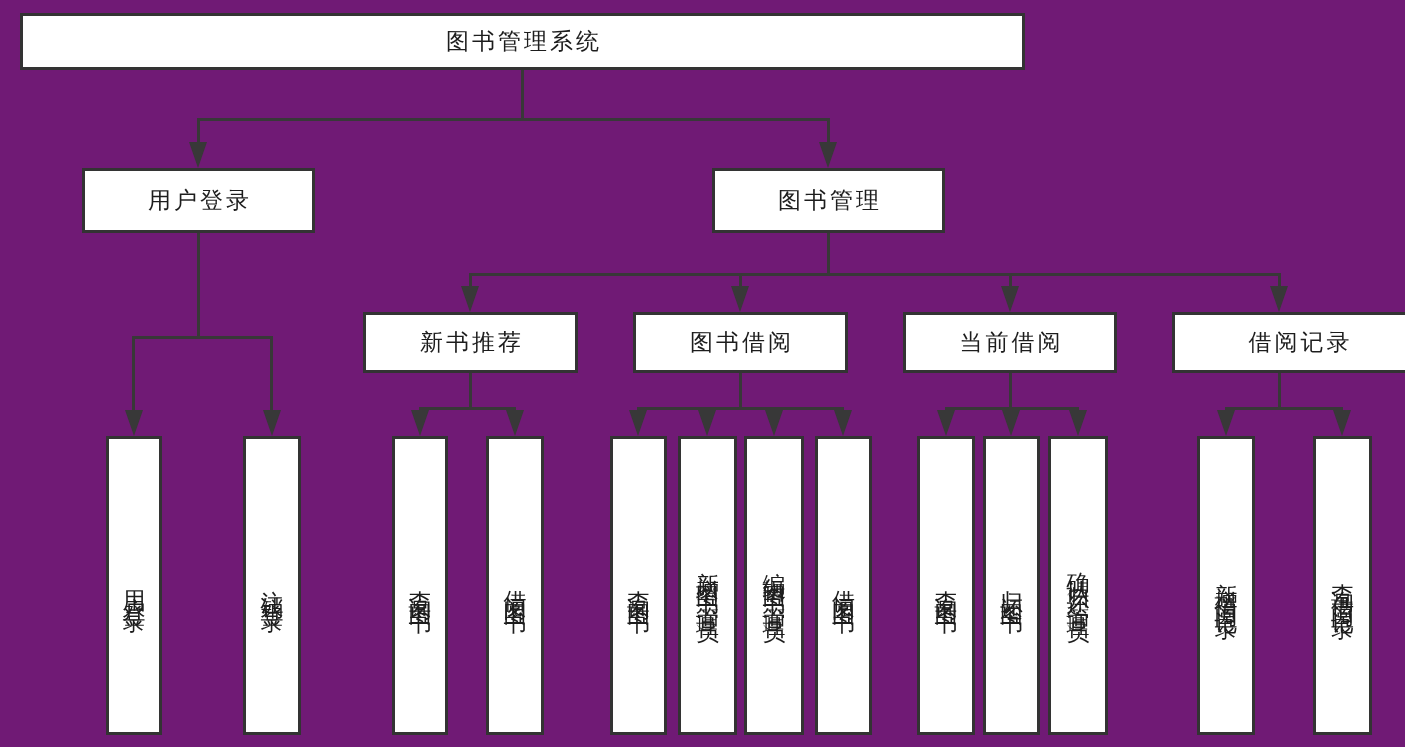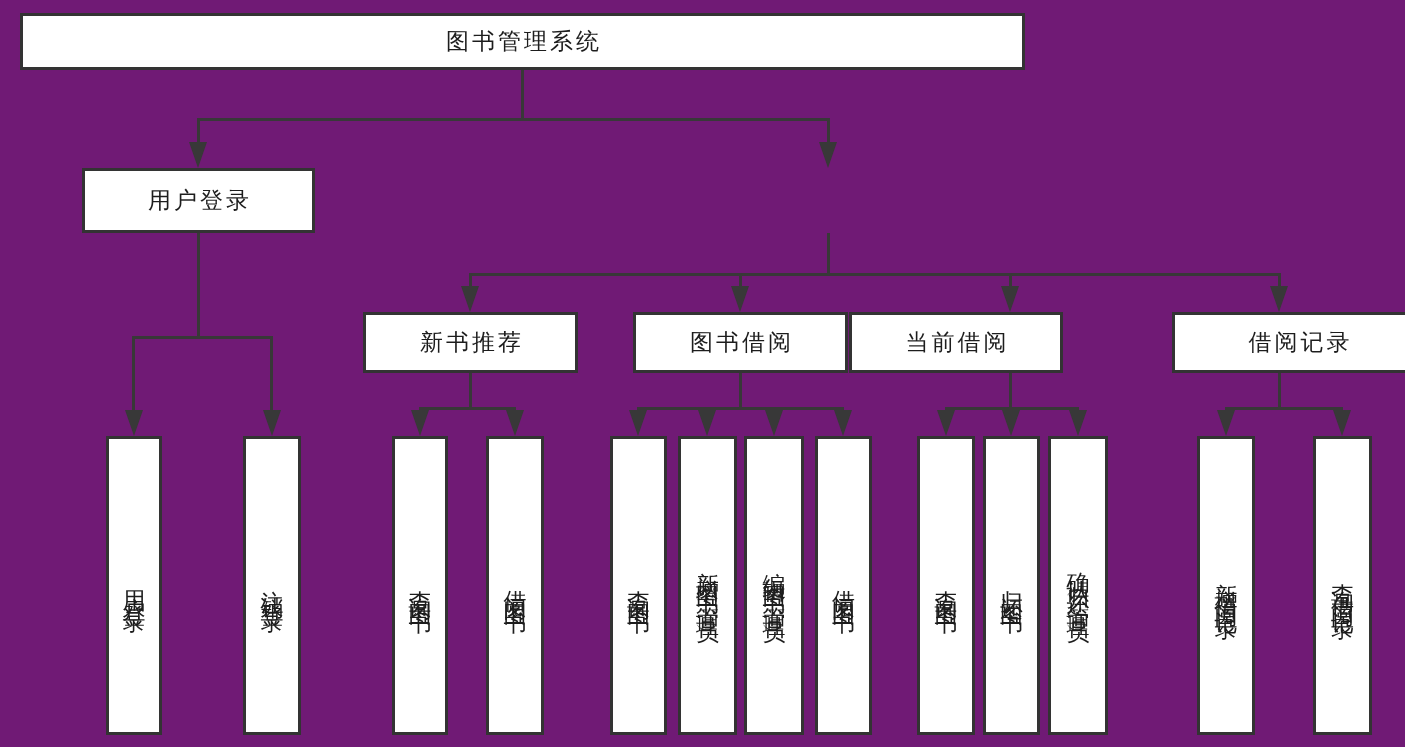--- a/index.html
+++ b/index.html
@@ -86,24 +86,25 @@
 
     <div class="vline" style="left:1278px;top:373px;height:36px;"></div>
     <div class="hline" style="left:1225px;top:407px;width:118px;"></div>
     <div class="arrow" style="left:1217px;top:410px;"></div>
     <div class="arrow" style="left:1333px;top:410px;"></div>
   </div>
 
   <div class="box hbox" style="left:20px;top:13px;width:1005px;height:57px;">图书管理系统</div>
 
   <div class="box hbox" style="left:82px;top:168px;width:233px;height:65px;">用户登录</div>
+  <div class="box hbox" style="left:712px;top:168px;width:233px;height:65px;">图书管理</div>
 
   <div class="box hbox" style="left:633px;top:312px;width:215px;height:61px;">图书借阅</div>
   <div class="box hbox" style="left:363px;top:312px;width:215px;height:61px;">新书推荐</div>
-  <div class="box hbox" style="left:849px;top:312px;width:214px;height:61px;">当前借阅</div>
+  <div class="box hbox" style="left:903px;top:312px;width:214px;height:61px;">当前借阅</div>
   <div class="box hbox" style="left:1172px;top:312px;width:254px;height:61px;text-align:center;">借阅记录</div>
 
   <div class="box vbox" style="left:106px;top:436px;width:56px;height:299px;">用户登录</div>
   <div class="box vbox" style="left:243px;top:436px;width:58px;height:299px;">注销登录</div>
 
   <div class="box vbox" style="left:392px;top:436px;width:56px;height:299px;">查询图书</div>
   <div class="box vbox" style="left:486px;top:436px;width:58px;height:299px;">借阅图书</div>
 
   <div class="box vbox" style="left:610px;top:436px;width:57px;height:299px;">查询图书</div>
   <div class="box vbox" style="left:678px;top:436px;width:59px;height:299px;">新增图书（管理员）</div>

